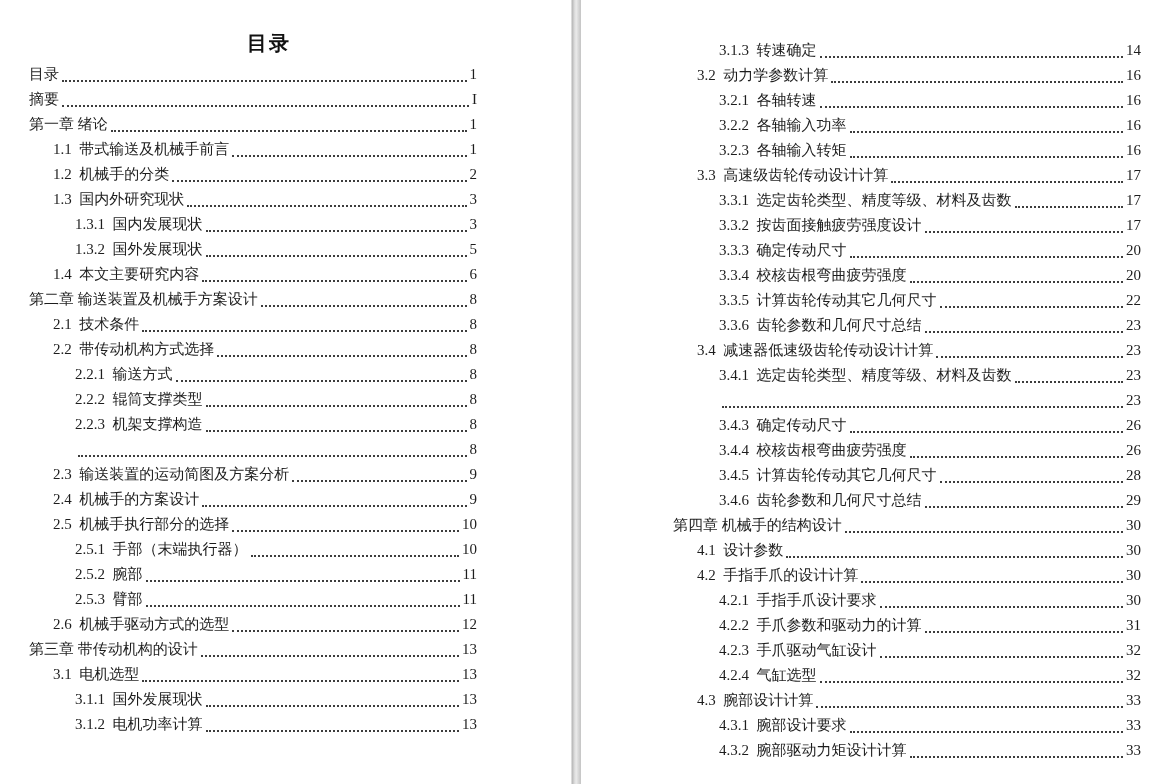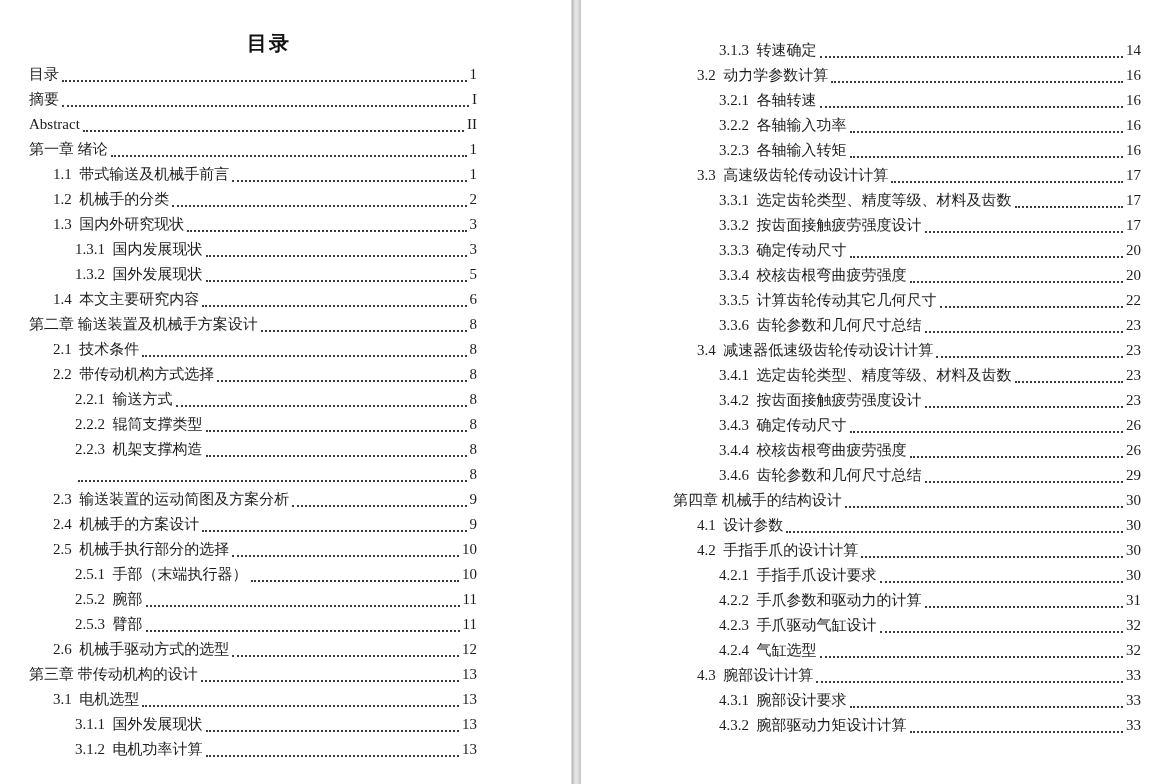--- a/index.html
+++ b/index.html
@@ -88,25 +88,20 @@
           <span class="toc-label">目录</span>
           <span class="toc-leader"></span>
           <span class="toc-num">1</span>
         </div>
         <div class="toc-row lvl0">
           <span class="toc-label">摘要</span>
           <span class="toc-leader"></span>
           <span class="toc-num">I</span>
         </div>
         <div class="toc-row lvl0">
-          <span class="toc-label">Abstract</span>
-          <span class="toc-leader"></span>
-          <span class="toc-num">II</span>
-        </div>
-        <div class="toc-row lvl0">
           <span class="toc-label">第一章 绪论</span>
           <span class="toc-leader"></span>
           <span class="toc-num">1</span>
         </div>
         <div class="toc-row lvl1">
           <span class="toc-label">1.1  带式输送及机械手前言</span>
           <span class="toc-leader"></span>
           <span class="toc-num">1</span>
         </div>
         <div class="toc-row lvl1">
@@ -294,33 +289,37 @@
           <span class="toc-label">3.4  减速器低速级齿轮传动设计计算</span>
           <span class="toc-leader"></span>
           <span class="toc-num">23</span>
         </div>
         <div class="toc-row lvl2">
           <span class="toc-label">3.4.1  选定齿轮类型、精度等级、材料及齿数</span>
           <span class="toc-leader"></span>
           <span class="toc-num">23</span>
         </div>
         <div class="toc-row lvl2">
-          <span class="toc-label">3.4.2  按齿面接触疲劳强度设计</span>
           <span class="toc-leader"></span>
           <span class="toc-num">23</span>
         </div>
         <div class="toc-row lvl2">
           <span class="toc-label">3.4.3  确定传动尺寸</span>
           <span class="toc-leader"></span>
           <span class="toc-num">26</span>
         </div>
         <div class="toc-row lvl2">
           <span class="toc-label">3.4.4  校核齿根弯曲疲劳强度</span>
           <span class="toc-leader"></span>
           <span class="toc-num">26</span>
+        </div>
+        <div class="toc-row lvl2">
+          <span class="toc-label">3.4.5  计算齿轮传动其它几何尺寸</span>
+          <span class="toc-leader"></span>
+          <span class="toc-num">28</span>
         </div>
         <div class="toc-row lvl2">
           <span class="toc-label">3.4.6  齿轮参数和几何尺寸总结</span>
           <span class="toc-leader"></span>
           <span class="toc-num">29</span>
         </div>
         <div class="toc-row lvl0">
           <span class="toc-label">第四章 机械手的结构设计</span>
           <span class="toc-leader"></span>
           <span class="toc-num">30</span>

